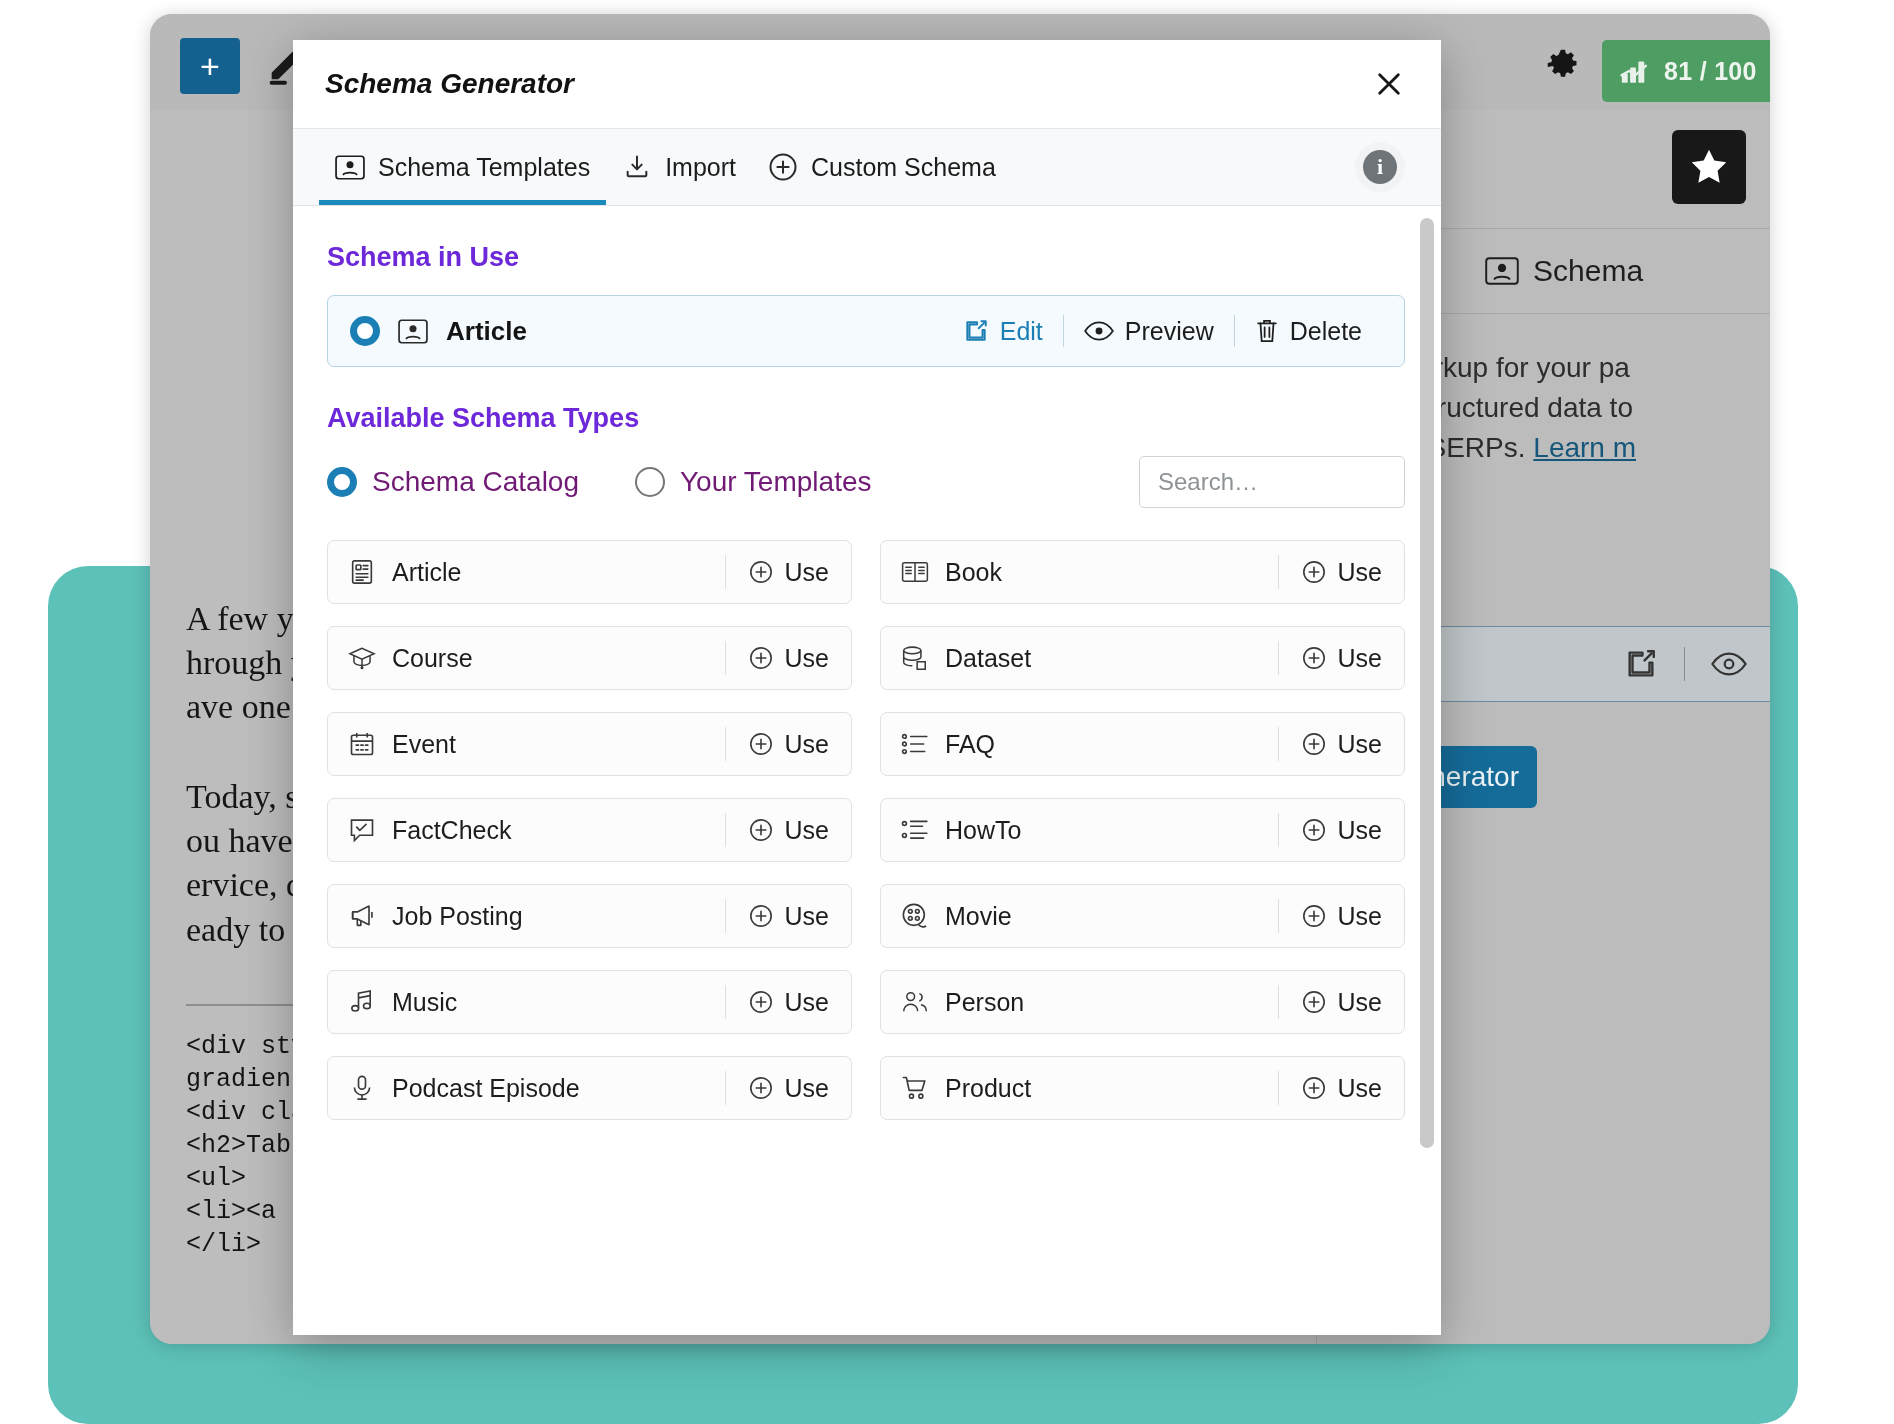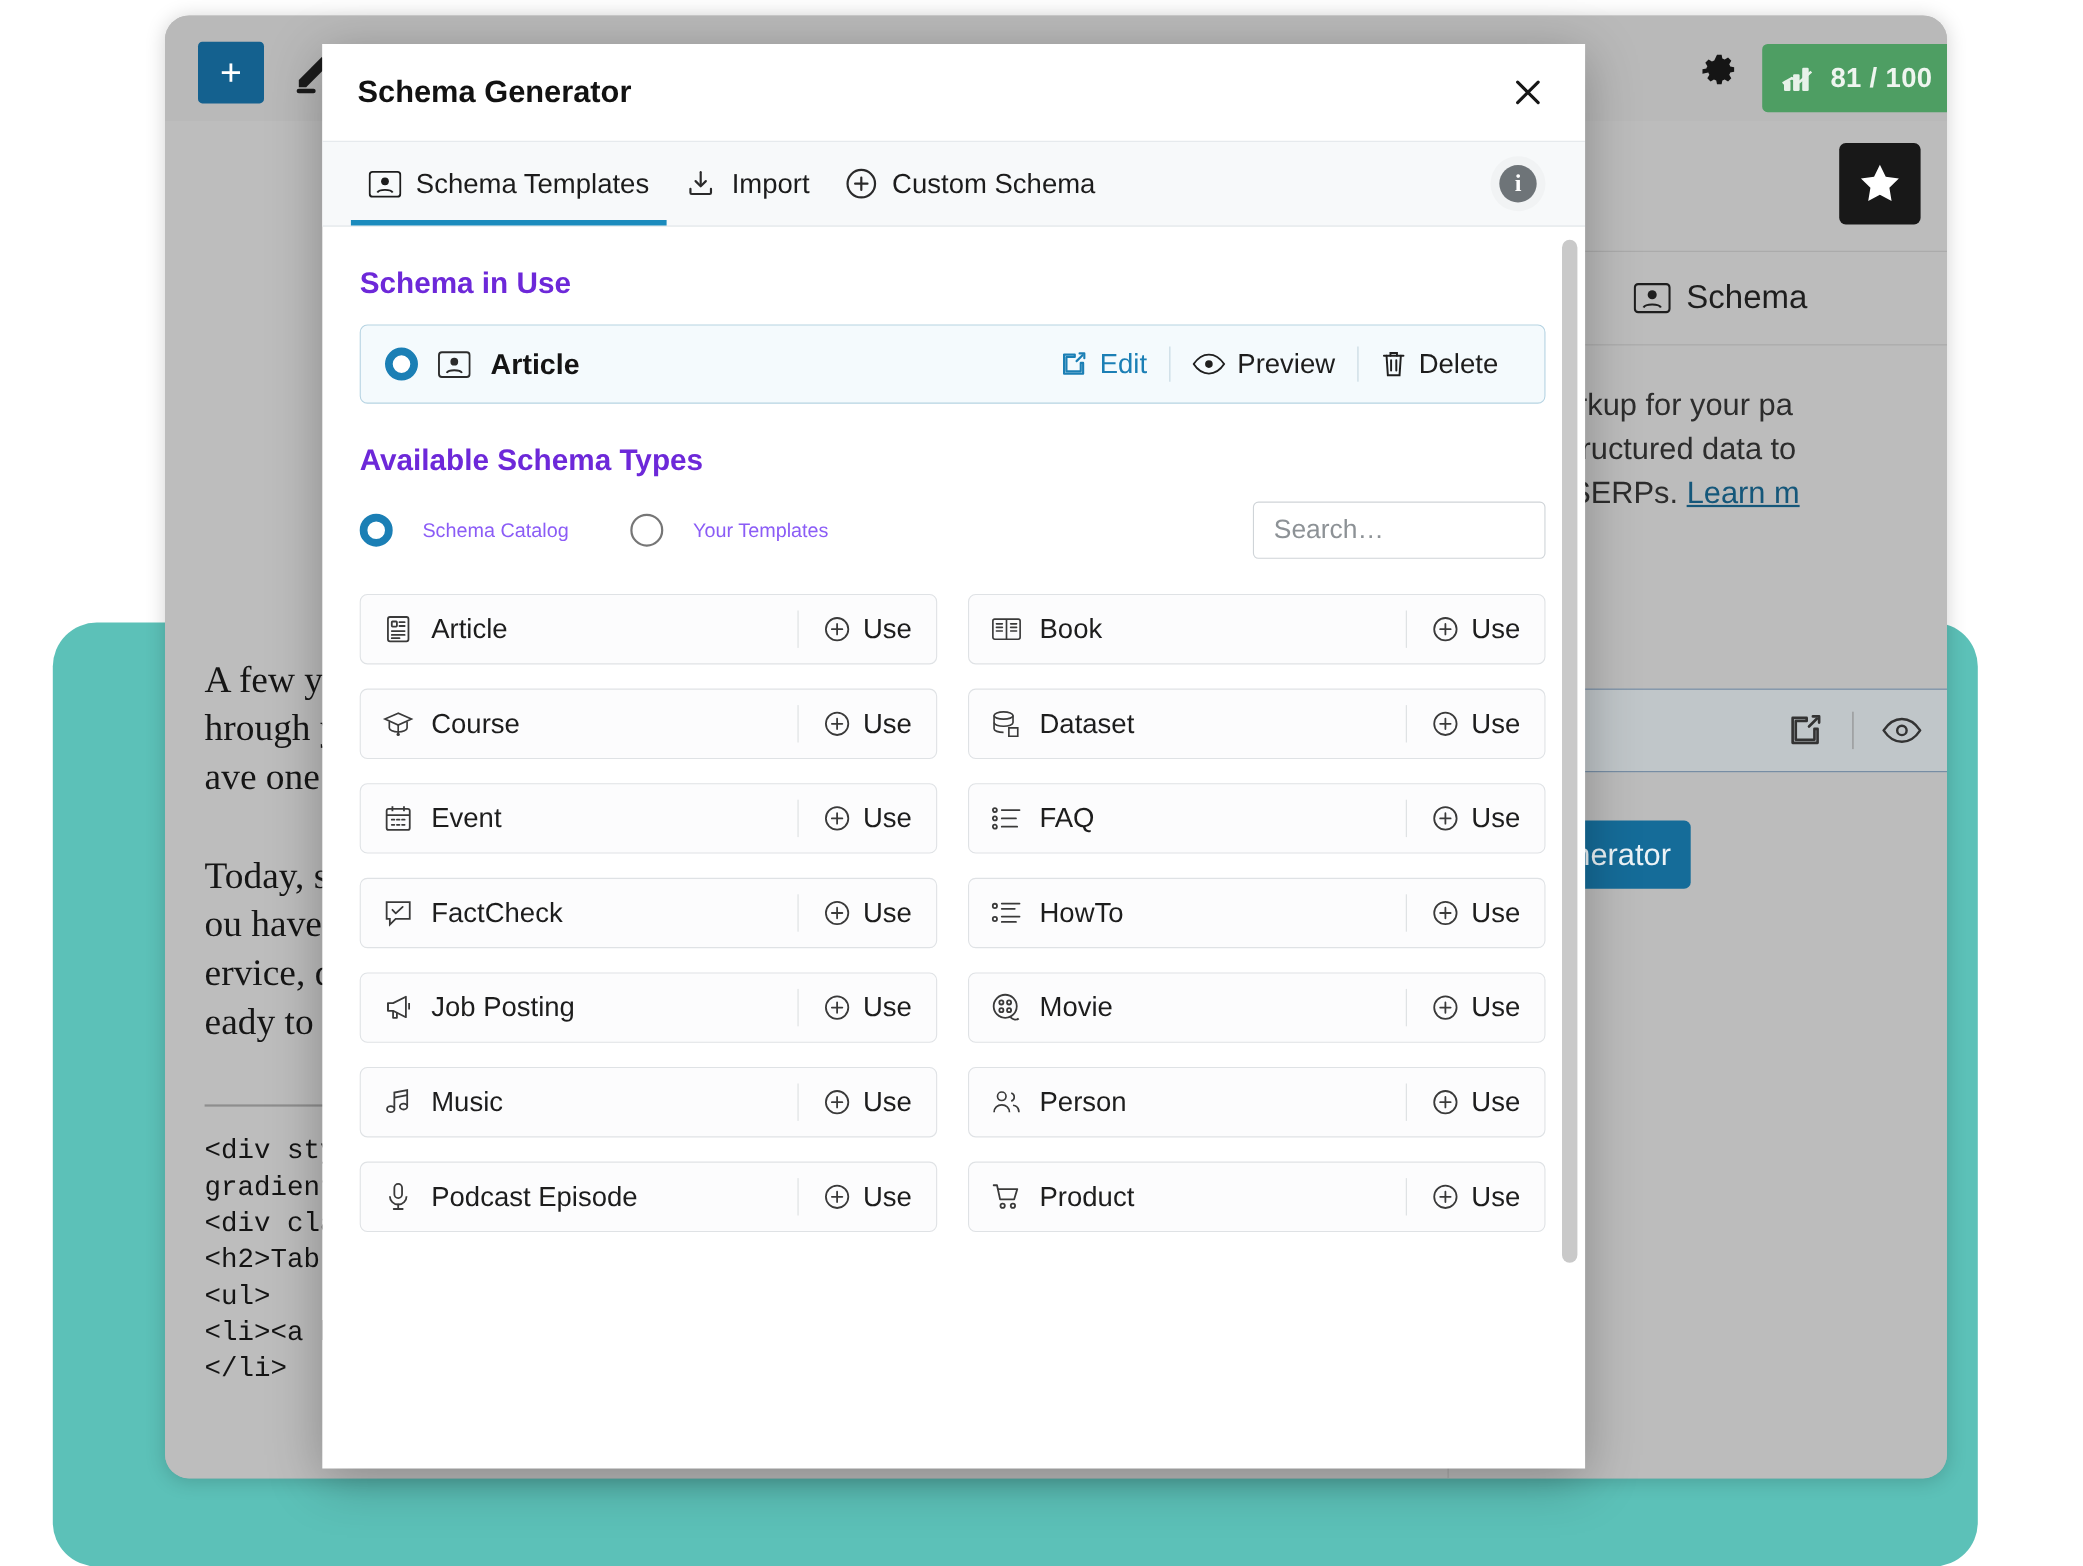--- a/index.html
+++ b/index.html
@@ -96,21 +96,21 @@
   }
 
   
   #modal{
     position:absolute;left:293px;top:40px;width:1148px;height:1295px;
     background:#ffffff;box-shadow:0 10px 46px rgba(0,0,0,.28);
     display:flex;flex-direction:column;overflow:hidden;
   }
   #modal-header{
     height:88px;flex:0 0 auto;display:flex;align-items:center;
-    padding:0 34px 0 32px;box-sizing:border-box;position:relative;background:#fff;
+    padding:0 34px 0 32px;box-sizing:border-box;position:relative;background:#fff;font-style:italic;
   }
   #modal-title{font-size:28px;font-weight:700;color:#121212;}
   #modal-close{
     position:absolute;right:30px;top:50%;transform:translateY(-50%);
     width:44px;height:44px;display:flex;align-items:center;justify-content:center;
     cursor:pointer;
   }
   #modal-tabs{
     flex:0 0 auto;height:78px;background:#f7f9fa;border-top:1px solid #e4e8eb;
     border-bottom:1px solid #e0e4e7;display:flex;align-items:center;
@@ -149,21 +149,21 @@
   .action{
     display:flex;align-items:center;gap:11px;font-size:25px;padding:0 20px;cursor:pointer;
   }
   .action.edit{color:#1b7fb5;}
   .action.preview,.action.del{color:#1d1d1d;}
   .vsep{width:1px;height:32px;background:#c3d6e0;}
 
   
   #filter-row{display:flex;align-items:center;margin-top:6px;}
   .radio-opt{display:flex;align-items:center;gap:15px;margin-right:56px;cursor:pointer;}
-  .radio-opt .lbl{font-size:18px;color:#8b5cf6;margin-left:12px;}
+  .radio-opt .lbl{font-size:28px;color:#701a75;}
   .radio{
     width:30px;height:30px;border-radius:50%;border:2px solid #767676;
     box-sizing:border-box;background:#fff;display:flex;align-items:center;justify-content:center;
   }
   .radio.on{border:7px solid #1b7fb5;}
   #search-box{
     margin-left:auto;width:266px;height:52px;border:1px solid #cfd4d8;border-radius:5px;
     background:#fff;display:flex;align-items:center;padding:0 16px;box-sizing:border-box;
   }
   #search-box input{

